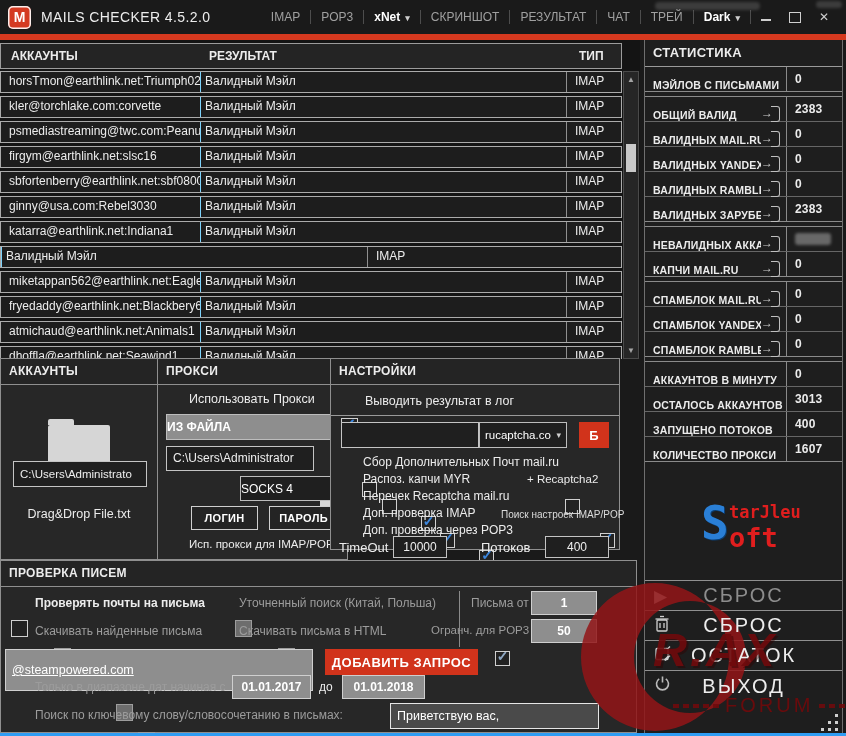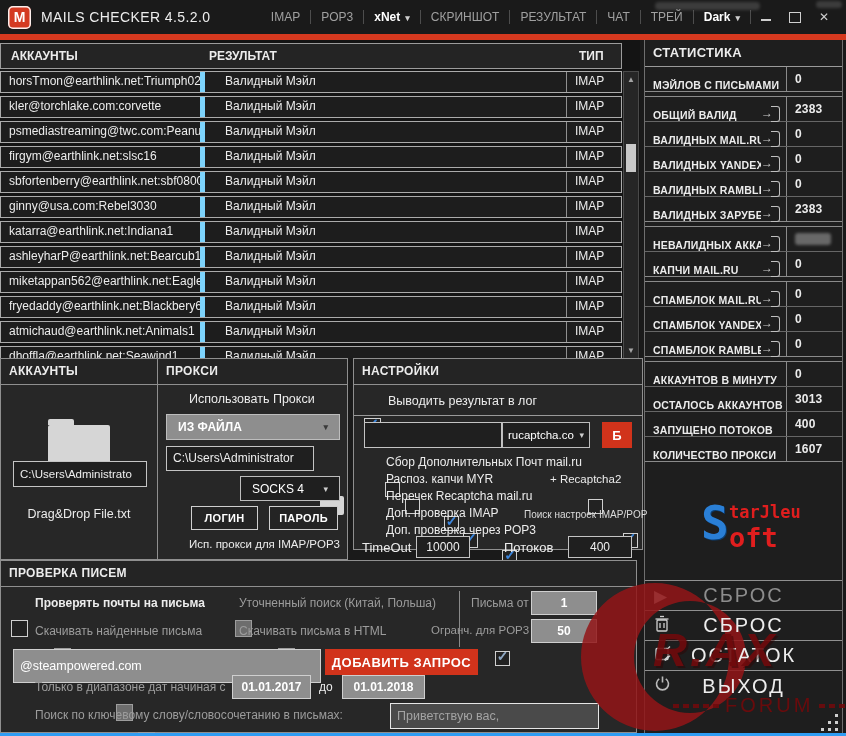--- a/index.html
+++ b/index.html
@@ -28,21 +28,21 @@
   .table-wrap{position:absolute;left:0;top:40px;width:640px;height:318px;background:#141414}
   .thead{position:absolute;left:0;top:3px;width:622px;height:26px;background:#242424;
          border:1px solid #9c9c9c;box-sizing:border-box;font-weight:bold;font-size:12px}
   .thead span{position:absolute;top:5px}
   .th-acc{left:10px}.th-res{left:208px}.th-type{left:578px}
   .tbody{position:absolute;left:0;top:31px;width:622px;height:288px;overflow:hidden}
   .trow{height:22px;margin-bottom:3px;background:#1d1d1d;border:1px solid #ababab;
         box-sizing:border-box;display:flex;font-size:12px;line-height:19px}
   .tc{overflow:hidden;white-space:nowrap;box-sizing:border-box}
   .tc-acc{width:199px;padding-left:8px}
-  .tc-res{width:366px;padding-left:20px;border-left:5px solid #7dd3fc}
+  .tc-res{width:366px;padding-left:4px;border-left:1px solid #7dd3fc}
   .tc-type{flex:1;padding-left:8px;border-left:1px solid #8f8f8f}
   .vscroll{position:absolute;left:623px;top:31px;width:16px;height:288px;background:#262626;
            border:1px solid #4a4a4a;box-sizing:border-box}
   .varrow{position:absolute;left:0;width:14px;text-align:center;font-size:8px;color:#a5a5a5}
   .varrow.up{top:3px}.varrow.down{bottom:3px}
   .vthumb{position:absolute;left:2px;top:72px;width:10px;height:28px;background:#c9c9c9}
 
   
   .right-col{position:absolute;left:644px;top:40px;width:199px;height:693px;background:#1e1e1e;
              border-left:1px solid #6f6f6f;border-right:1px solid #6f6f6f;box-sizing:border-box}
@@ -80,44 +80,44 @@
   .albl.dim{color:#8d8d8d}
   .play-glyph{color:#b9b9b9;font-size:17px;line-height:17px}
   .pausebars span{display:inline-block;width:4px;height:14px;background:#b9b9b9;margin-right:3px}
 
   
   .panel{position:absolute;background:#272727;border:1px solid #8f8f8f;box-sizing:border-box}
   .panel-h{height:25px;line-height:25px;padding-left:8px;font-size:12px;font-weight:bold;
            letter-spacing:.3px;background:#242424;border-bottom:1px solid #8f8f8f}
   #p-accounts{left:0;top:358px;width:158px;height:202px}
   #p-proxy{left:157px;top:358px;width:191px;height:202px}
-  #p-settings{left:353px;top:358px;width:290px;height:192px}
+  #p-settings{left:330px;top:358px;width:290px;height:192px}
   #p-mail{left:0;top:560px;width:637px;height:173px}
 
   
   .cb{width:17px;height:17px;background:#222;border:1px solid #d0d0d0;box-sizing:border-box;
       position:relative;display:inline-block;flex:0 0 auto}
   .cb .tick{position:absolute;left:1px;top:-4px;font-size:16px;font-weight:bold;color:#3b85dc}
   .cb.sm{width:15px;height:15px}
   .cb.sm .tick{font-size:14px;top:-4px;left:1px}
   .cb.disabled{background:#6d6d6d;border-color:#9d9d9d}
   .cb.muted .tick{color:#8ea8c4}
   .cb.dashed{outline:1px dashed #8ab0d8;outline-offset:1px}
   .lbl{font-size:12px;color:#ececec;white-space:nowrap}
   .lbl.b{font-weight:bold}
   .lbl.g{color:#9c9c9c}
   .lbl.small{font-size:10px;color:#dcdcdc}
   .inp{background:#1f1f1f;border:1px solid #c4c4c4;color:#eee;font-size:12px;padding:0 6px;
        box-sizing:border-box;font-family:"Liberation Sans",sans-serif;outline:none}
   .inp.gray{background:#8e8e8e;color:#fff;border-color:#cfcfcf}
-  .inp.dkgray{background:#4a4a4a;color:#a3a3a3;border-color:#e6e6e6}
+  .inp.dkgray{background:#4a4a4a;color:#ffffff;border-color:#e6e6e6}
   .inp.center{text-align:center}
   .inp.bold{font-weight:bold}
   .sel{background:#1f1f1f;border:1px solid #bdbdbd;color:#fff;display:flex;align-items:center;
-       justify-content:space-between;padding:0 11px;box-sizing:border-box;font-size:12px}
+       justify-content:space-between;padding:0 0;box-sizing:border-box;font-size:12px}
   .sel.gray{background:#8e8e8e}
   .sel.gray .caret{color:#3a3a3a}
   .btn{background:#242424;border:1px solid #cfcfcf;color:#fff;font-size:11px;font-weight:bold;
        display:flex;align-items:center;justify-content:center;box-sizing:border-box;letter-spacing:.3px}
   .btn.red{background:#d1331b;border:none;font-size:13px}
   .hline{position:absolute;background:#9a9a9a;height:1px}
   .vline{position:absolute;background:#8a8a8a;width:1px}
   .folder{position:relative;background:#d6d6d6;border-radius:2px}
   .folder::before{content:"";position:absolute;top:-6px;left:0;width:42%;height:6px;
                   background:#d6d6d6;border-radius:2px 2px 0 0}
@@ -225,21 +225,20 @@
         <div class="tc tc-type">IMAP</div>
       </div>
 
       <div class="trow">
         <div class="tc tc-acc">katarra@earthlink.net:Indiana1</div>
         <div class="tc tc-res">Валидный Мэйл</div>
         <div class="tc tc-type">IMAP</div>
       </div>
 
       <div class="trow">
-        <div class="tc tc-acc">ashleyharP@earthlink.net:Bearcub1</div>
         <div class="tc tc-res">Валидный Мэйл</div>
         <div class="tc tc-type">IMAP</div>
       </div>
 
       <div class="trow">
         <div class="tc tc-acc">miketappan562@earthlink.net:Eagle5</div>
         <div class="tc tc-res">Валидный Мэйл</div>
         <div class="tc tc-type">IMAP</div>
       </div>
 
@@ -514,21 +513,21 @@
   <input class="abs inp gray center bold" style="left: 530px; top: 30px; width: 66px; height: 24px;" value="1">
 
   <span class="abs cb disabled" style="left:10px;top:61px"></span>
   <span class="abs lbl g" style="left:34px;top:63px">Скачивать найденные письма</span>
   <span class="abs cb disabled" style="left:213px;top:61px"></span>
   <span class="abs lbl g" style="left:238px;top:63px">Скачивать письма в HTML</span>
   <span class="abs cb sm muted" style="left:408px;top:62px"><span class="tick">✓</span></span>
   <span class="abs lbl g" style="left:430px;top:63px;font-size:11.5px">Огранч. для POP3</span>
   <input class="abs inp gray center bold" style="left: 530px; top: 58px; width: 66px; height: 24px;" value="50">
 
-  <input class="abs inp gray" style="left: 12px; top: 88px; width: 308px; height: 34px; font-size: 12.5px;" value="@steampowered.com">
+  <input class="abs inp gray" style="left: 4px; top: 88px; width: 308px; height: 42px; font-size: 12.5px; text-decoration: underline;" value="@steampowered.com">
   <div class="abs btn red" style="left:324px;top:88px;width:153px;height:26px;letter-spacing:.5px">ДОБАВИТЬ ЗАПРОС</div>
 
   <span class="abs cb disabled" style="left:10px;top:117px"></span>
   <span class="abs lbl g" style="left:34px;top:119px">Только в диапазоне дат начиная с</span>
   <input class="abs inp gray center bold" style="left: 231px; top: 114px; width: 79px; height: 24px;" value="01.01.2017">
   <span class="abs lbl" style="left:318px;top:119px">до</span>
   <input class="abs inp gray center bold" style="left: 341px; top: 114px; width: 83px; height: 24px;" value="01.01.2018">
 
   <span class="abs cb disabled" style="left:10px;top:145px"></span>
   <span class="abs lbl g" style="left:34px;top:147px">Поиск по ключевому слову/словосочетанию в письмах:</span>

